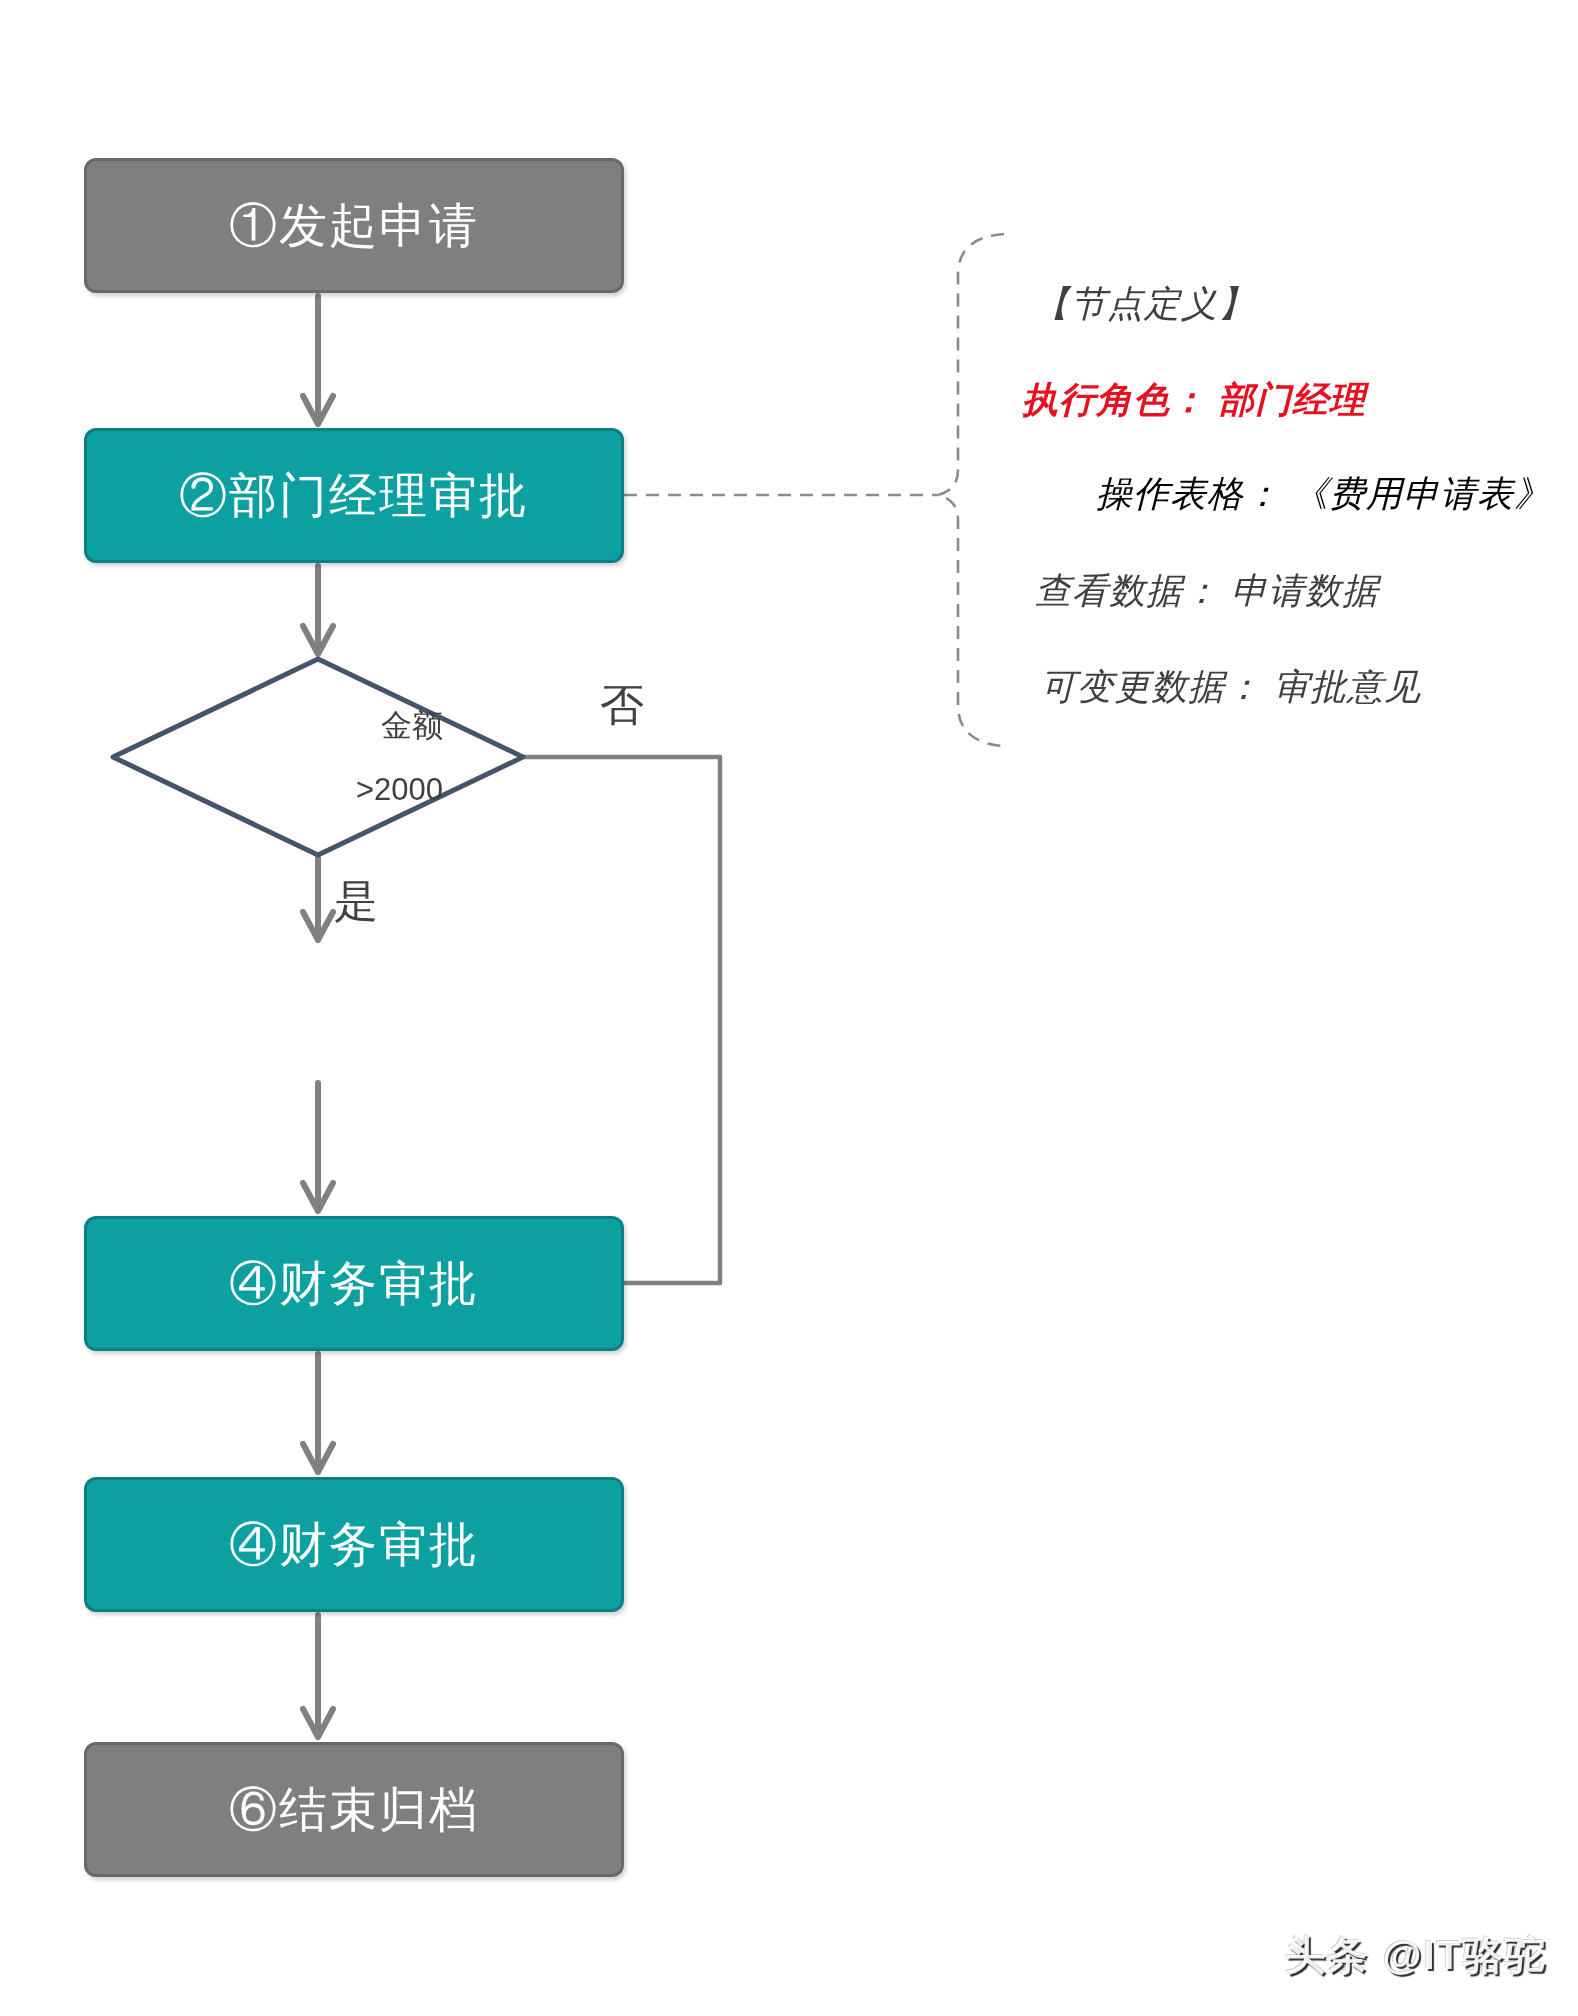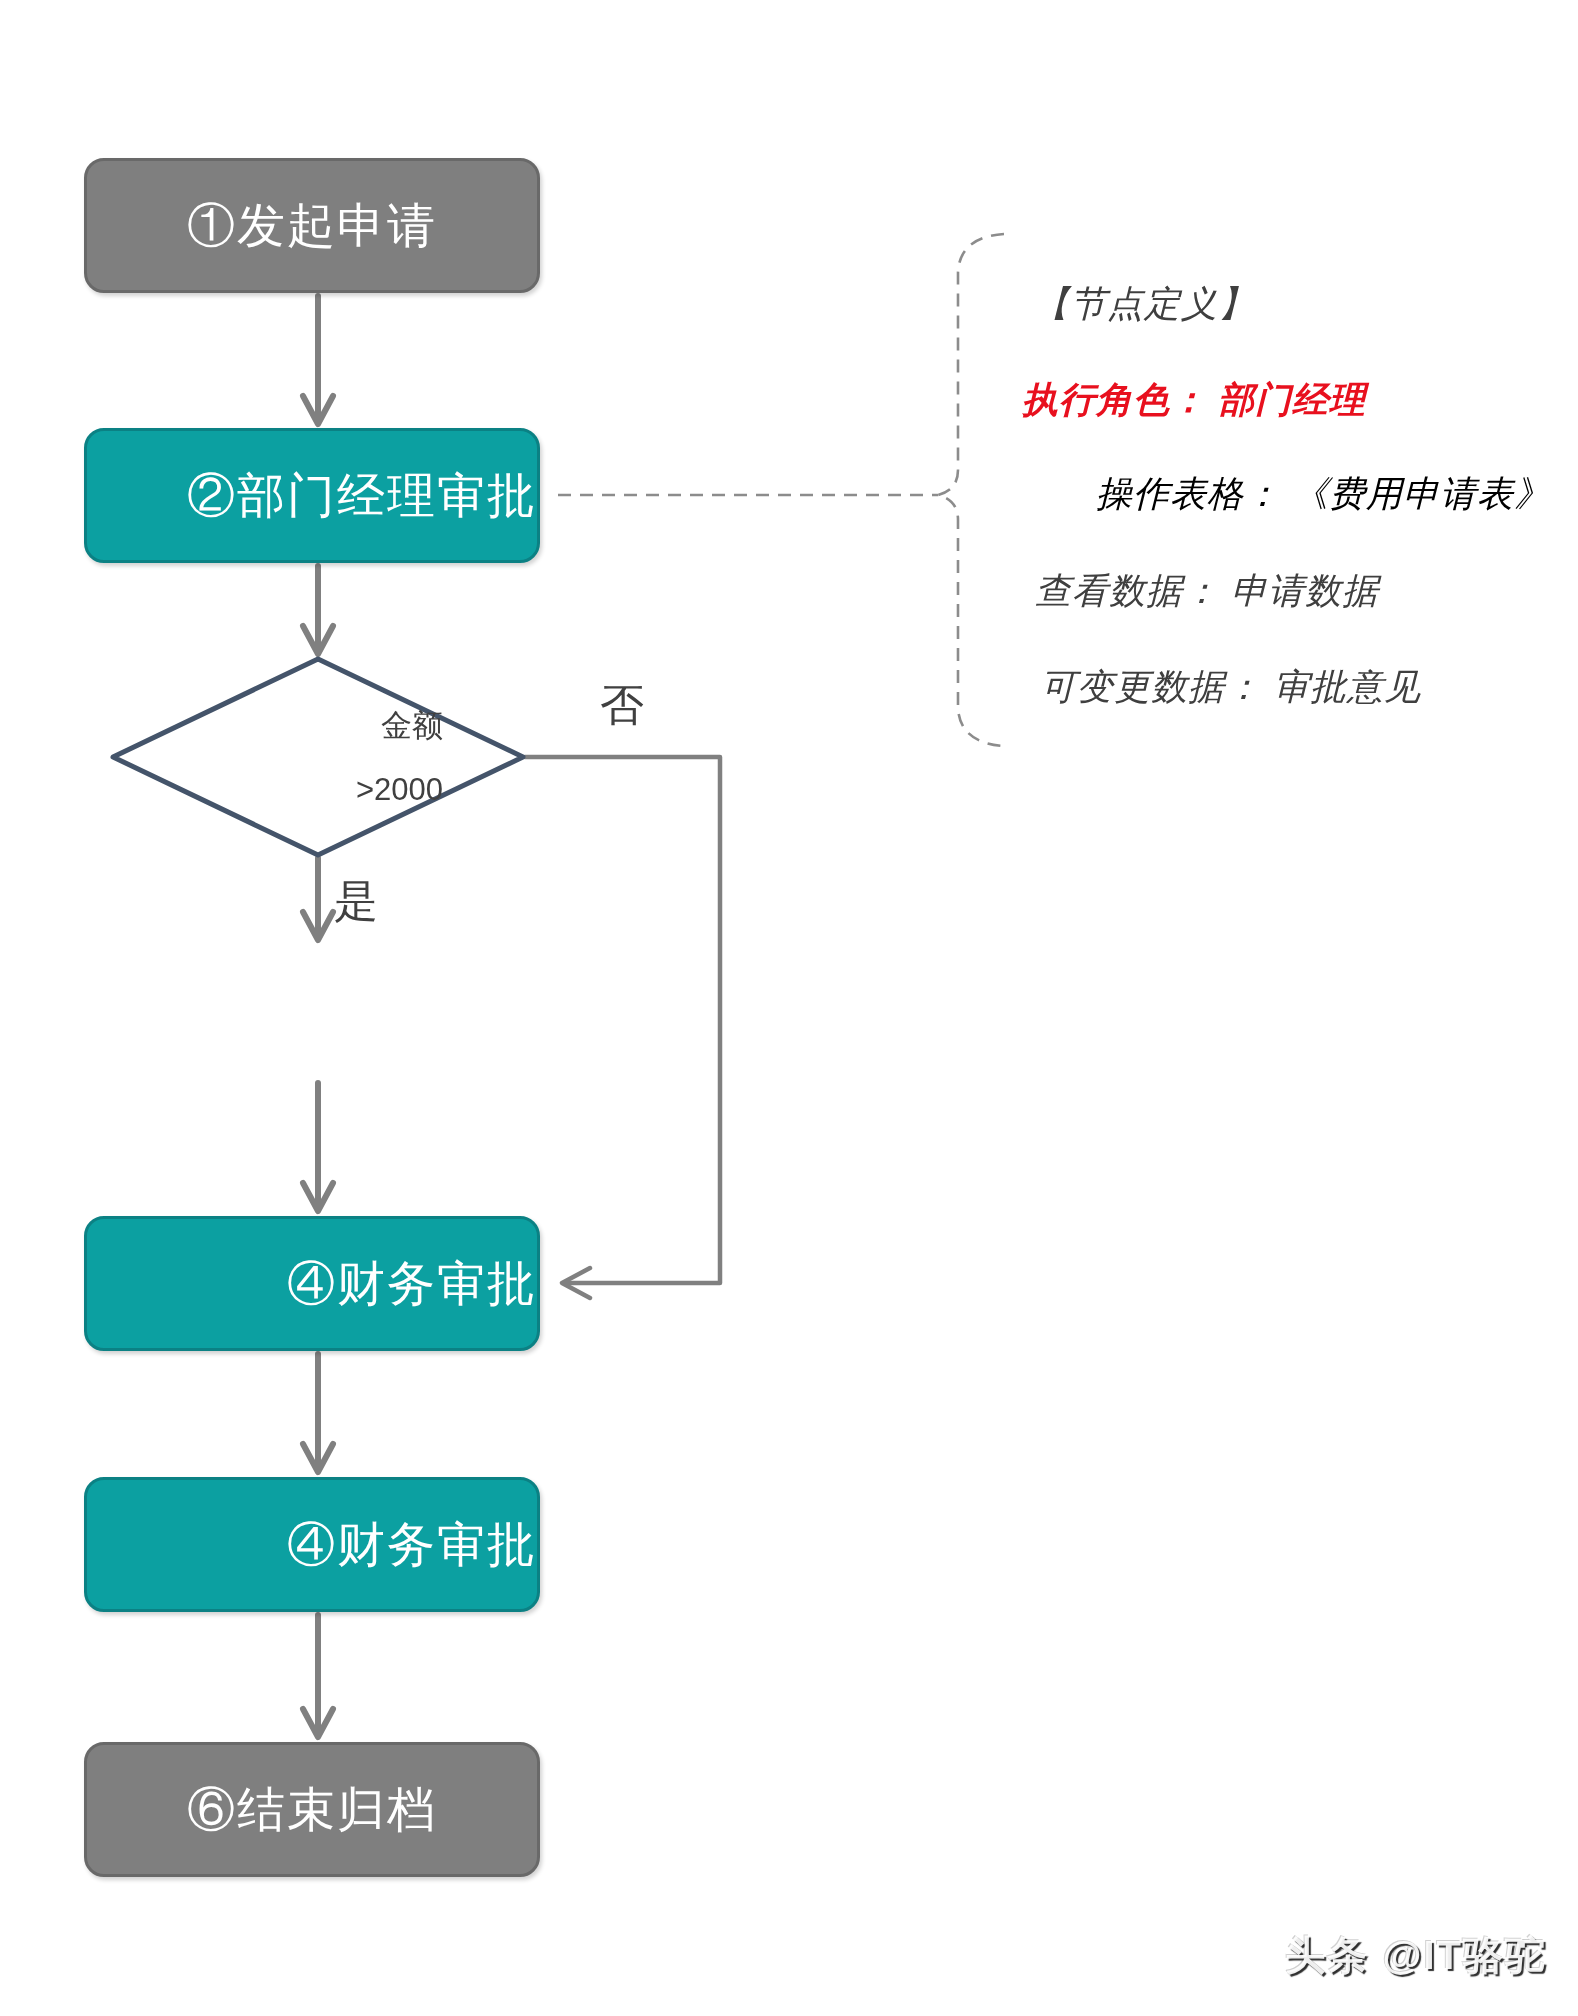--- a/index.html
+++ b/index.html
@@ -7,30 +7,30 @@
     width:1578px;height:2016px;
     background:#ffffff;
     font-family:"Liberation Sans",sans-serif;
     position:relative;
     overflow:hidden;
   }
   .canvas{position:absolute;left:0;top:0;width:1578px;height:2016px;}
   svg.layer{position:absolute;left:0;top:0;}
   .node{
     position:absolute;
-    width:456px;height:135px;
+    width:540px;height:135px;
     box-sizing:border-box;
-    border-radius:20px;
+    border-radius:12px;
     display:flex;align-items:center;justify-content:center;
     font-size:48px;color:#ffffff;
     letter-spacing:2px;
     box-shadow:2px 3px 4px rgba(0,0,0,0.18);
   }
   .node.terminator{background:#7f7f7f;border:3px solid #696969;}
-  .node.process{background:#0ca0a1;border:3px solid #0b8184;justify-content:flex-end;}
+  .node.process{background:#0ca0a1;border:3px solid #0b8184;}
   .decision-label{
     position:absolute;left:193px;top:694px;width:250px;
     text-align:right;font-size:31px;line-height:64px;color:#404040;
   }
   .edge-label{
     position:absolute;font-size:44px;color:#404040;
   }
   .annot{
     position:absolute;
     font-size:36px;font-style:italic;color:#3f3f3f;

